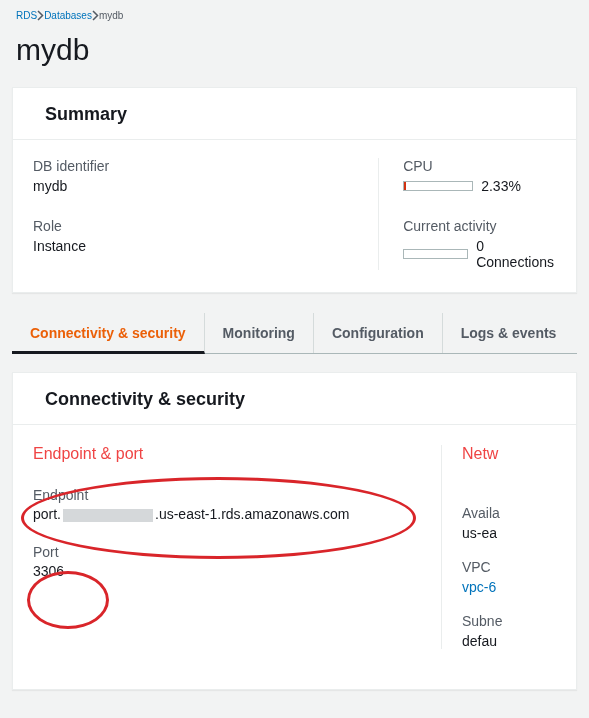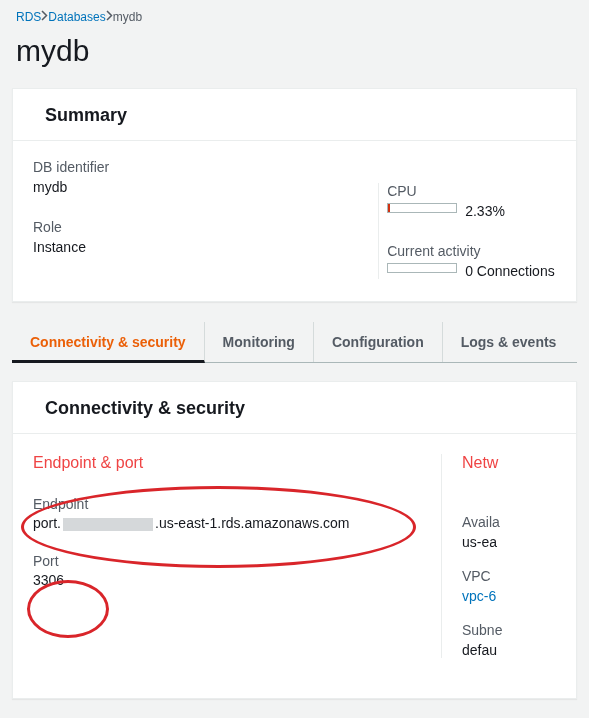--- a/index.html
+++ b/index.html
@@ -7,24 +7,23 @@
     font-family: "Amazon Ember", "Helvetica Neue", Arial, sans-serif;
     background: #f2f3f3;
     color: #16191f;
     width: 589px;
     height: 718px;
     overflow: hidden;
     font-size: 14px;
   }
   .breadcrumb {
     display: flex;
-    align-items: center;
     gap: 0;
     padding: 10px 16px 4px;
-    font-size: 12px;
+    font-size: 10px;
   }
   .breadcrumb a { color: #0073bb; text-decoration: none; cursor: pointer; }
   .breadcrumb .sep svg { width: 7px; height: 11px; }
   .breadcrumb .current { color: #545b64; }
   h1.page-title {
     font-size: 30px;
     font-weight: 400;
     padding: 6px 16px 20px;
     color: #16191f;
   }
@@ -43,24 +42,24 @@
   .summary-body {
     display: flex;
     padding: 18px 20px 22px;
   }
   .summary-col {
     flex: 0 0 66%;
     display: flex;
     flex-direction: column;
     gap: 24px;
   }
-  .summary-col.right { flex: 0 0 34%; border-left: 1px solid #eaeded; padding-left: 8px; margin-top: 24px; }
+  .summary-col.right { flex: 0 0 34%; border-left: 1px solid #eaeded; padding-left: 24px; }
   .field-label { color: #545b64; font-size: 14px; margin-bottom: 4px; }
   .field-value { color: #16191f; font-size: 14px; }
-  .metric-row { display: flex; gap: 8px; }
+  .metric-row { display: flex; align-items: center; gap: 8px; }
   .bar-outer {
     width: 70px; height: 10px; border: 1px solid #aab7b8; background: #fff; position: relative;
   }
   .bar-inner.cpu { position: absolute; left:0; top:0; bottom:0; width: 3%; background: #d13212; }
   .bar-inner.act { position: absolute; left:0; top:0; bottom:0; width: 0%; background: #d13212; }
   .tabs {
     display: flex;
     border-bottom: 1px solid #aab7b8;
     margin: 0 12px;
     gap: 0;

